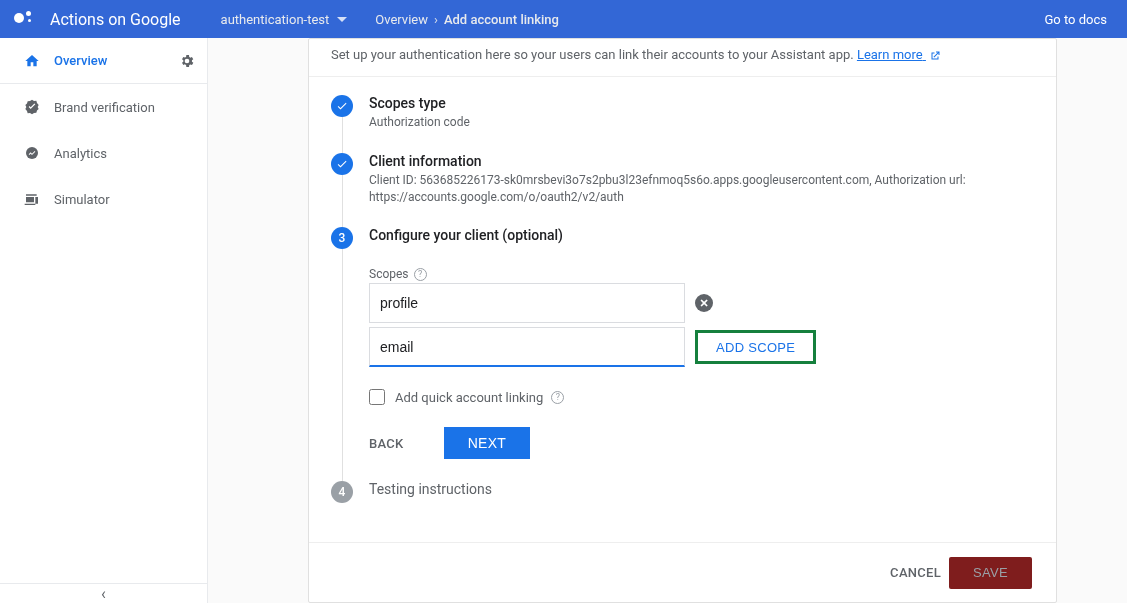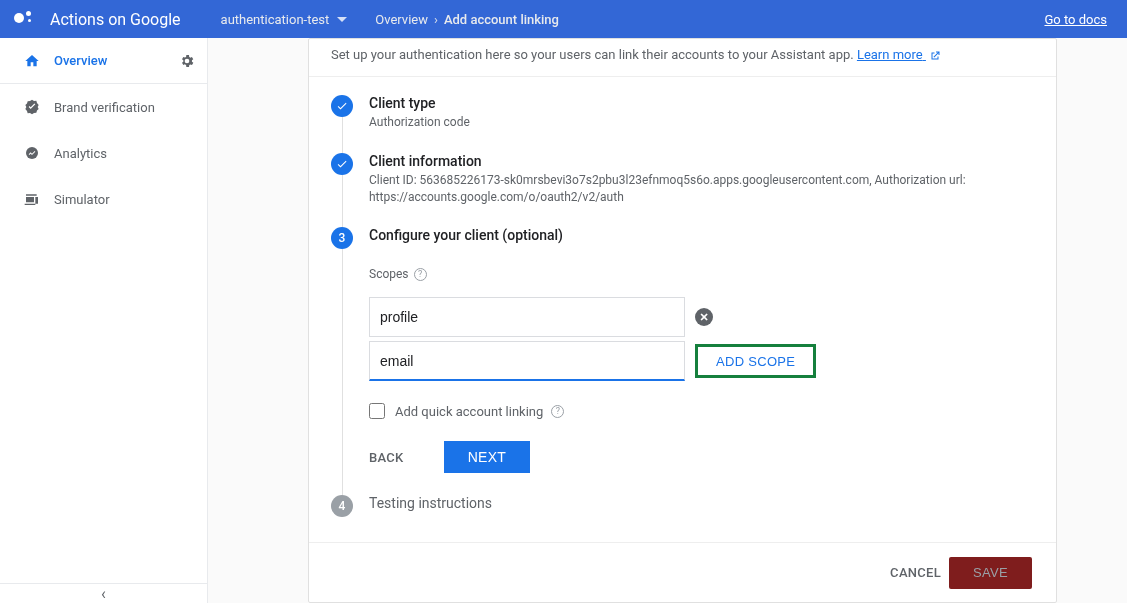--- a/index.html
+++ b/index.html
@@ -47,21 +47,21 @@
     .project-select svg { margin-left: 8px; fill: #fff; opacity: .8; }
     .breadcrumb {
       display: flex; align-items: center;
       font-size: 13px; color: #e8eaed;
     }
     .breadcrumb .sep { margin: 0 6px; opacity: .9; }
     .breadcrumb .crumb-current { font-weight: 500; }
     .header-spacer { flex: 1; }
     .docs-link {
       font-size: 13px; color: #fff;
-      margin-right: 12px; cursor: pointer; text-decoration: underline;
+      margin-right: 12px; cursor: pointer;
     }
 
     
     .sidebar {
       position: absolute;
       left: 0; top: 38px;
       width: 208px;
       background: #fff;
       border-right: 1px solid #e8eaed;
       height: calc(100% - 38px);
@@ -164,21 +164,21 @@
       font-size: 12px;
       color: #5f6368;
       margin-top: 3px;
       line-height: 1.4;
     }
 
     .form-area { margin-top: 24px; }
     .field-label {
       font-size: 12px; color: #5f6368;
       display: flex; align-items: center;
-      margin-bottom: 16px;
+      margin-bottom: 2px;
     }
     .help-icon {
       width: 13px; height: 13px; margin-left: 5px;
       border: 1px solid #9aa0a6; border-radius: 50%;
       display: inline-flex; align-items: center; justify-content: center;
       font-size: 9px; color: #9aa0a6;
     }
     .scope-row {
       display: flex; align-items: center;
       margin-bottom: 4px;
@@ -350,21 +350,21 @@
     <div class="steps">
 
       <div class="step">
         <div class="step-rail"></div>
         <div class="step-badge done">
           <svg viewBox="0 0 24 24">
               <path d="M9 16.2L4.8 12 3.4 13.4 9 19l12-12-1.4-1.4z"></path>
             </svg>
         </div>
         <div class="step-body">
-          <div class="step-title">Client type</div>
+          <div class="step-title">Scopes type</div>
           <div class="step-sub">Authorization code</div>
         </div>
       </div>
 
       <div class="step">
         <div class="step-rail"></div>
         <div class="step-badge done">
           <svg viewBox="0 0 24 24">
               <path d="M9 16.2L4.8 12 3.4 13.4 9 19l12-12-1.4-1.4z"></path>
             </svg>

